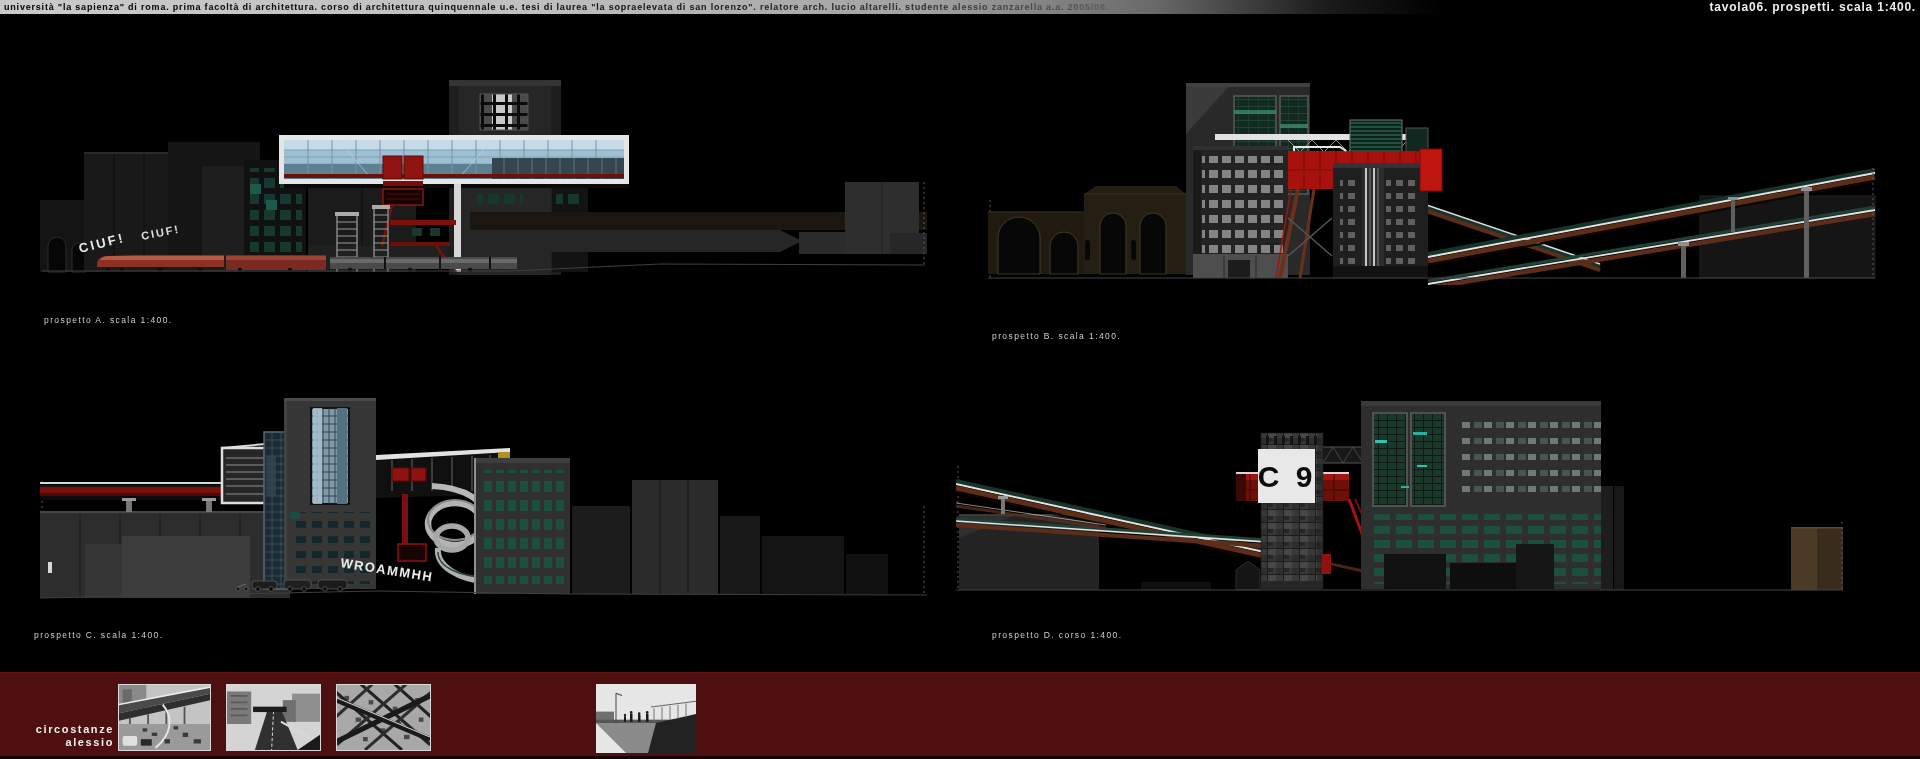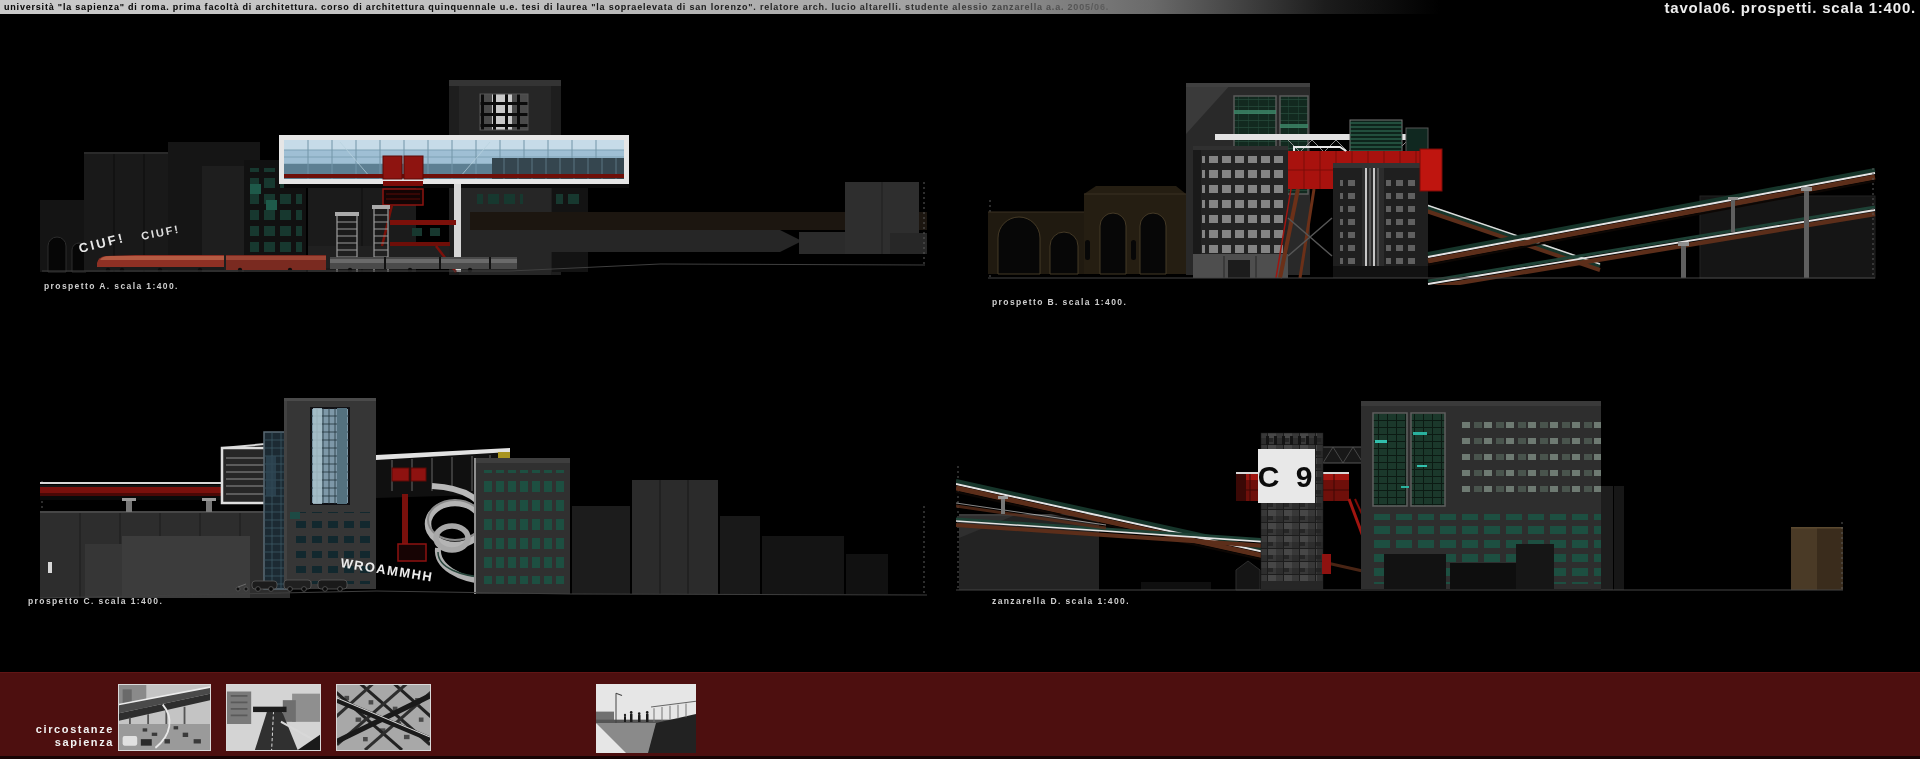--- a/index.html
+++ b/index.html
@@ -4,25 +4,25 @@
 <style>
   html,body{margin:0;padding:0;background:#000;}
   #board{position:relative;width:1920px;height:759px;background:#000;overflow:hidden;
          font-family:"Liberation Sans",sans-serif;}
   
   #header{position:absolute;left:0;top:0;width:1920px;height:14px;
     background:linear-gradient(90deg,#cacaca 0%,#bfbfbf 28%,#a2a2a2 48%,#6a6a6a 60%,#1c1c1c 69%,#000 75%);
     display:flex;align-items:center;justify-content:space-between;box-sizing:border-box;padding:0 4px;}
   #header .tleft{font-size:9px;font-weight:bold;letter-spacing:.8px;white-space:nowrap;
     color:#d3d3d3;mix-blend-mode:difference;}
-  #header .tright{font-size:15px;font-weight:bold;letter-spacing:.8px;white-space:nowrap;color:#ededed;}
+  #header .tright{font-size:12px;font-weight:bold;letter-spacing:.8px;white-space:nowrap;color:#ededed;}
   
   .elev{position:absolute;width:890px;height:235px;}
-  .caption{position:absolute;font-size:8.5px;font-weight:bold;letter-spacing:1.4px;
-    color:#cfcfcf;white-space:nowrap;}
+  .caption{position:absolute;font-size:8.5px;font-weight:normal;letter-spacing:1.4px;
+    color:#cfcfcf;white-space:nowrap;margin-top:34px;}
   svg text{font-family:"Liberation Sans",sans-serif;}
   
   #footer{position:absolute;left:0;top:672px;width:1920px;height:87px;background:#4d0f0f;
     border-top:1px solid #611515;box-sizing:border-box;}
   #footer:after{content:"";position:absolute;left:0;right:0;bottom:0;height:3px;background:#170404;}
   .fcap{position:absolute;left:8px;top:50px;width:106px;text-align:right;color:#f2f2f2;
     font-size:11px;font-weight:bold;letter-spacing:1.6px;line-height:12.5px;}
   .fcap span{display:block;}
   .thumb{position:absolute;top:11px;height:67px;border:1px solid #d9d9d9;box-sizing:border-box;background:#777;}
   .thumb svg{display:block;width:100%;height:100%;}
@@ -370,21 +370,21 @@
       <rect x="592" y="94" width="86" height="114" fill="#2b2b2b"></rect>
       <path d="M620,94 V208 M648,94 V208" stroke="#181818"></path>
       <rect x="680" y="130" width="40" height="78" fill="#191919"></rect>
       <rect x="722" y="150" width="82" height="58" fill="#141414"></rect>
       <rect x="806" y="168" width="42" height="40" fill="#111111"></rect>
     </g>
     <polyline points="0,212 336,205 530,208 887,209" fill="none" stroke="#3f3f3f" stroke-width="1"></polyline>
     <line x1="884" y1="120" x2="884" y2="209" stroke="#5a5a5a" stroke-width="1" stroke-dasharray="2 3"></line>
   </svg>
   </div>
-  <div class="caption" style="left:28px;top:596px;text-align:right;">prospetto C. scala 1:400.</div>
+  <div class="caption" style="left:34px;top:596px;text-align:right;">prospetto C. scala 1:400.</div>
 
   <div class="elev" style="left:956px;top:386px;">
   <svg width="890" height="235" viewBox="0 0 890 235">
     <defs>
       <pattern id="d-mosaic" width="16" height="13" patternUnits="userSpaceOnUse">
         <rect width="16" height="13" fill="#383838"></rect>
             <rect width="7" height="6" fill="#2d2d2d"></rect>
         <rect x="8" y="7" width="8" height="6" fill="#474747"></rect>
             <rect x="8" width="5" height="4" fill="#262626"></rect>
         <path d="M0,6.5 H16 M7.5,0 V13" stroke="#1c1c1c" stroke-width="1"></path>
@@ -478,26 +478,26 @@
     <g>
       <rect x="835" y="141" width="52" height="63" fill="#4a3a26"></rect>
       <rect x="861" y="141" width="26" height="63" fill="#3a2c1c"></rect>
       <rect x="835" y="141" width="52" height="1.5" fill="#5c4a30"></rect>
     </g>
     <rect x="185" y="196" width="70" height="8" fill="#0f0f0f"></rect>
     <line x1="0" y1="204" x2="887" y2="204" stroke="#444" stroke-width="1"></line>
     <line x1="886" y1="136" x2="886" y2="204" stroke="#5a5a5a" stroke-width="1" stroke-dasharray="2 3"></line>
   </svg>
   </div>
-  <div class="caption" style="left:992px;top:596px;">zanzarella D. scala 1:400.</div>
+  <div class="caption" style="left:992px;top:596px;">prospetto D. corso 1:400.</div>
 
   <div id="footer">
     <div class="fcap">
       <span>circostanze</span>
-      <span>sapienza</span>
+      <span>alessio</span>
     </div>
 
     <div class="thumb" style="left:118px;width:93px;">
       <svg viewBox="0 0 100 60" preserveAspectRatio="none">
         <rect width="100" height="60" fill="#c4c4c4"></rect>
         <rect x="0" y="0" width="30" height="22" fill="#8a8a8a"></rect>
         <rect x="4" y="4" width="10" height="14" fill="#6a6a6a"></rect>
         <polygon points="0,26 100,8 100,14 0,33" fill="#2e2e2e"></polygon>
         <polygon points="0,18 100,2 100,8 0,26" fill="#4a4a4a"></polygon>
         <path d="M0,18 L100,2" stroke="#ececec" stroke-width="1.5"></path>

